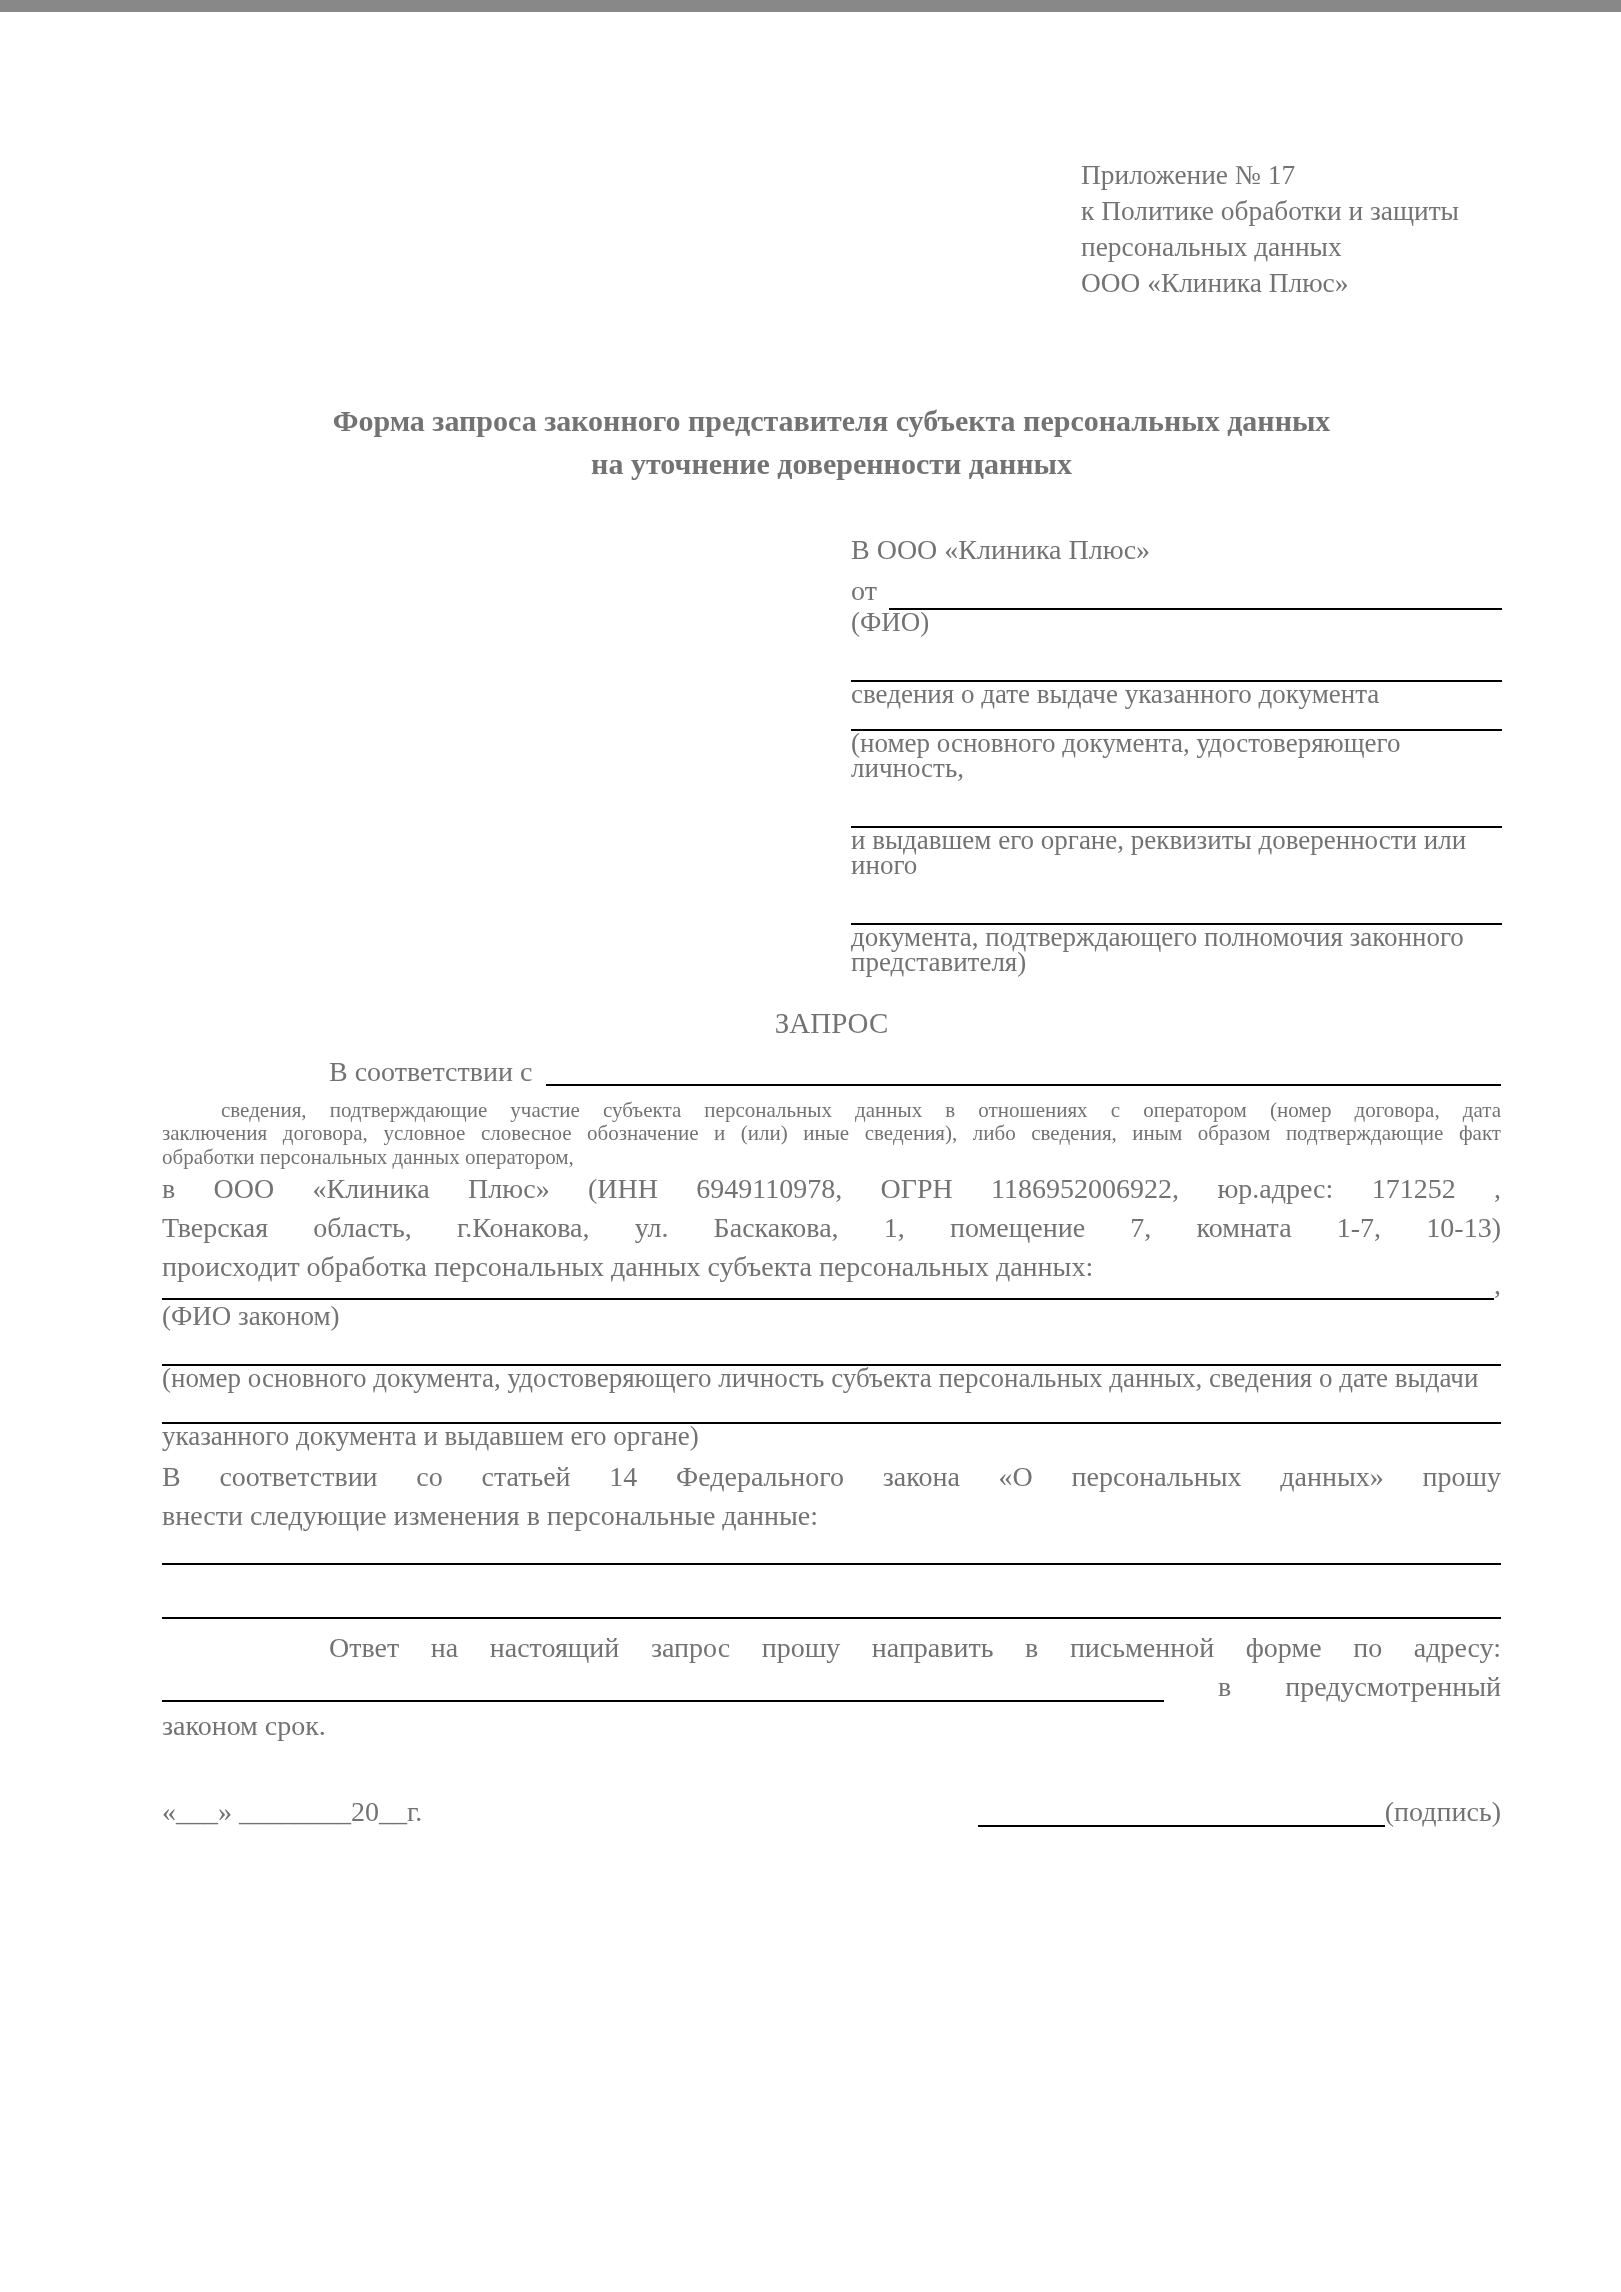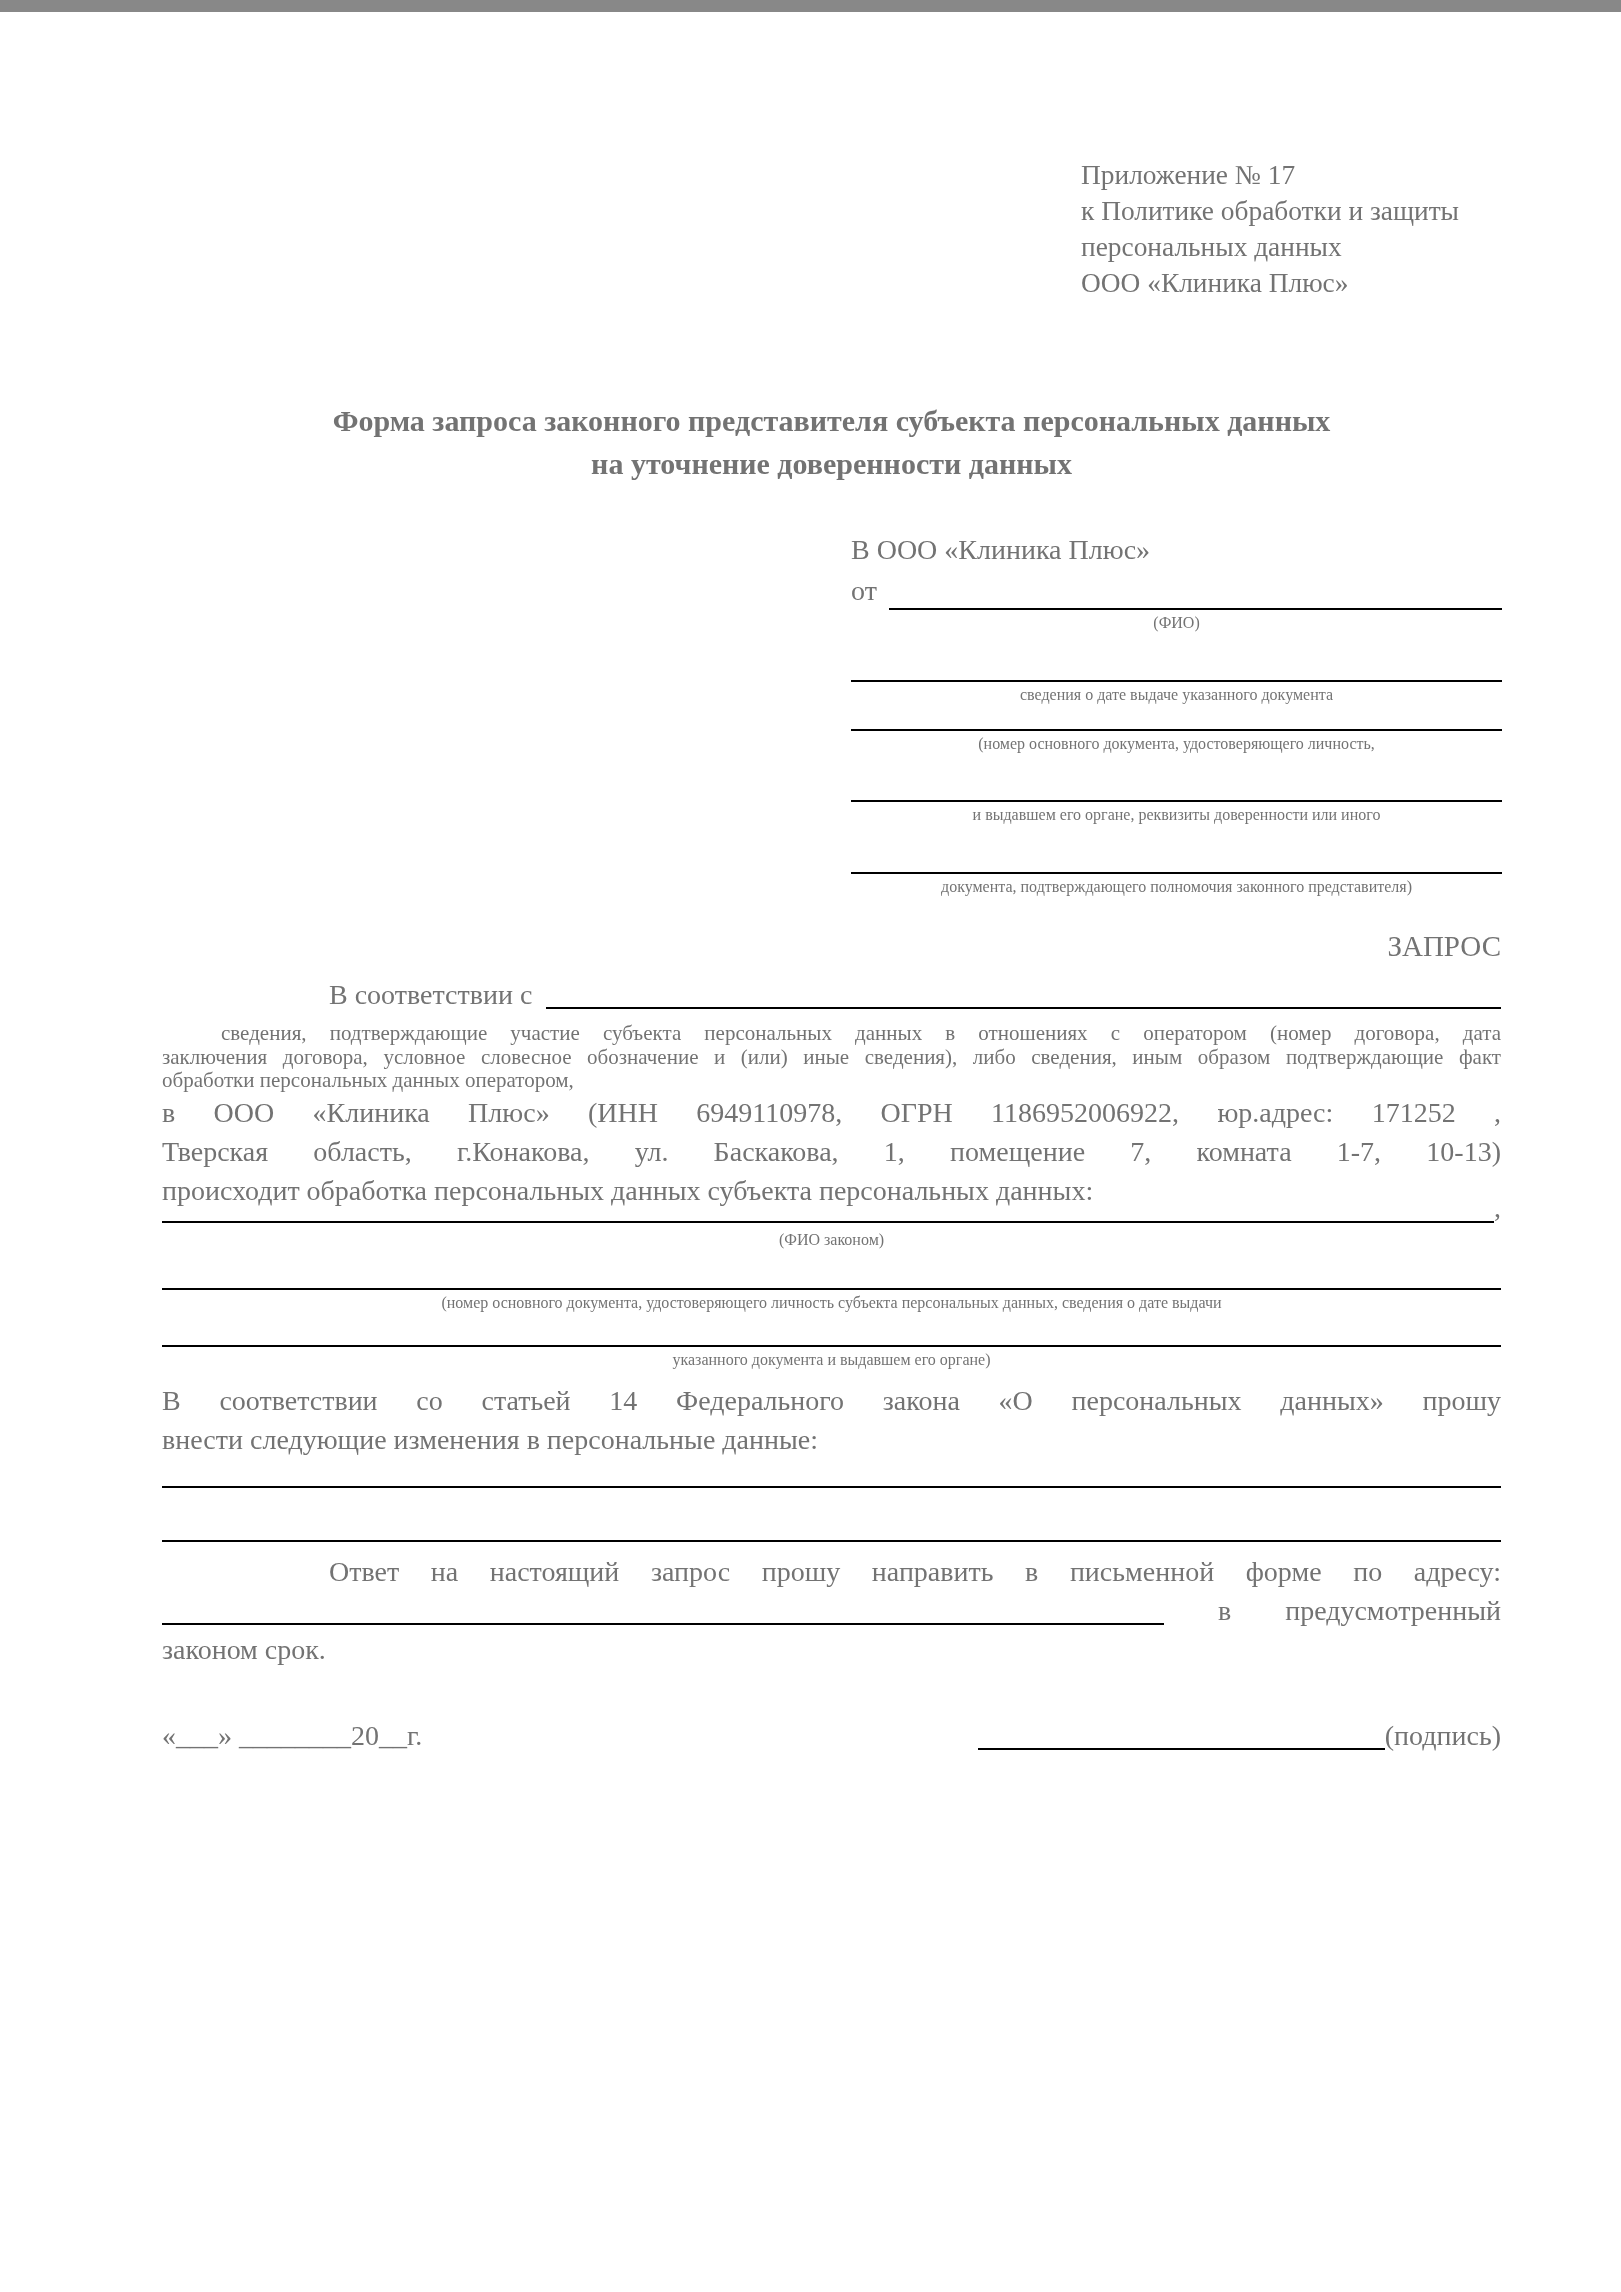--- a/index.html
+++ b/index.html
@@ -19,24 +19,24 @@
   .doc-title{
     margin-top:98px;text-align:center;font-weight:bold;
     font-size:30px;line-height:43px;
   }
   .addressee{margin-left:689px;width:651px;margin-top:45px;}
   .to-line{font-size:28px;line-height:39px;}
   .from-line{display:flex;align-items:flex-end;height:41px;}
   .from-line .lbl{white-space:nowrap;padding-right:11.8px;}
   .blank{border-bottom:2.9px solid #000;}
   .grow{flex:1 1 auto;}
-  .cap{font-size:16px;line-height:25.5px;text-align:center;}
+  .cap{font-size:27px;line-height:25.5px;}
   .field .fline{height:44px;border-bottom:2.9px solid #000;}
   .field.first .fline{height:21.6px;}
-  .zapros{margin-top:27.4px;text-align:right;font-size:29px;line-height:41px;}
+  .zapros{margin-top:27.4px;text-align:center;font-size:29px;line-height:41px;}
   .accord-row{display:flex;align-items:flex-end;height:41px;margin-top:5.9px;padding-left:167px;}
   .accord-row .lbl{white-space:nowrap;padding-right:13.7px;}
   .accord-row .blank{margin-bottom:4.9px;}
   .footnote{font-size:21px;line-height:23.5px;margin-top:7.8px;}
   .footnote .jline{text-align:justify;text-align-last:justify;}
   .footnote .indent{padding-left:59px;}
   .bodyline{font-size:28px;line-height:39px;}
   .jlast{text-align:justify;text-align-last:justify;}
   .ruleline{display:flex;align-items:flex-end;}
   .ruleline .blank{margin-bottom:3.9px;}

